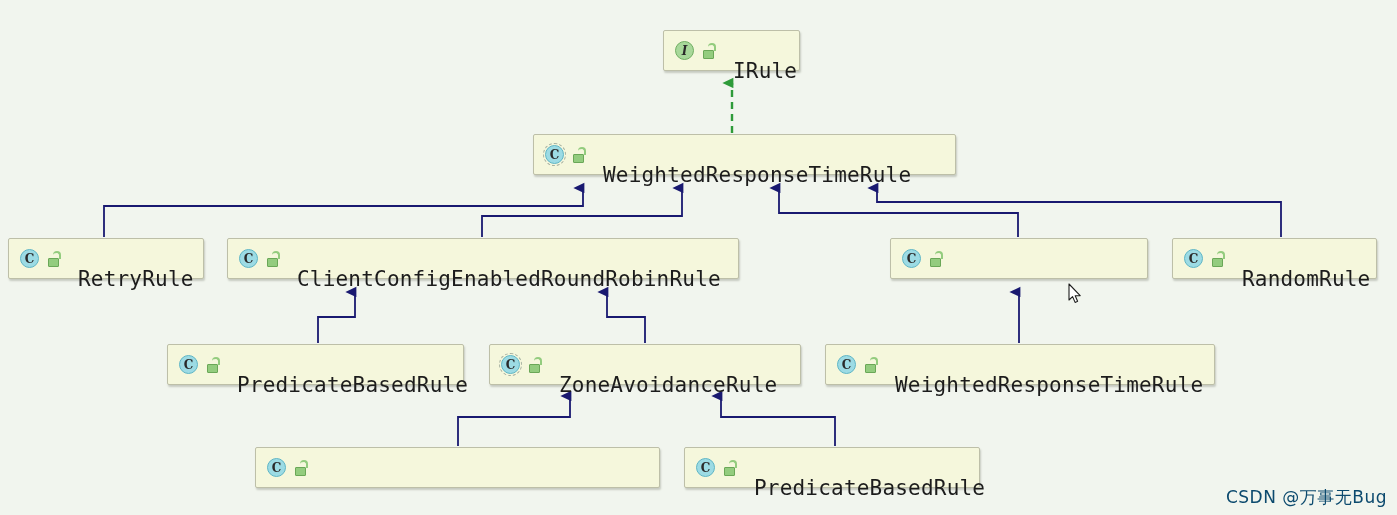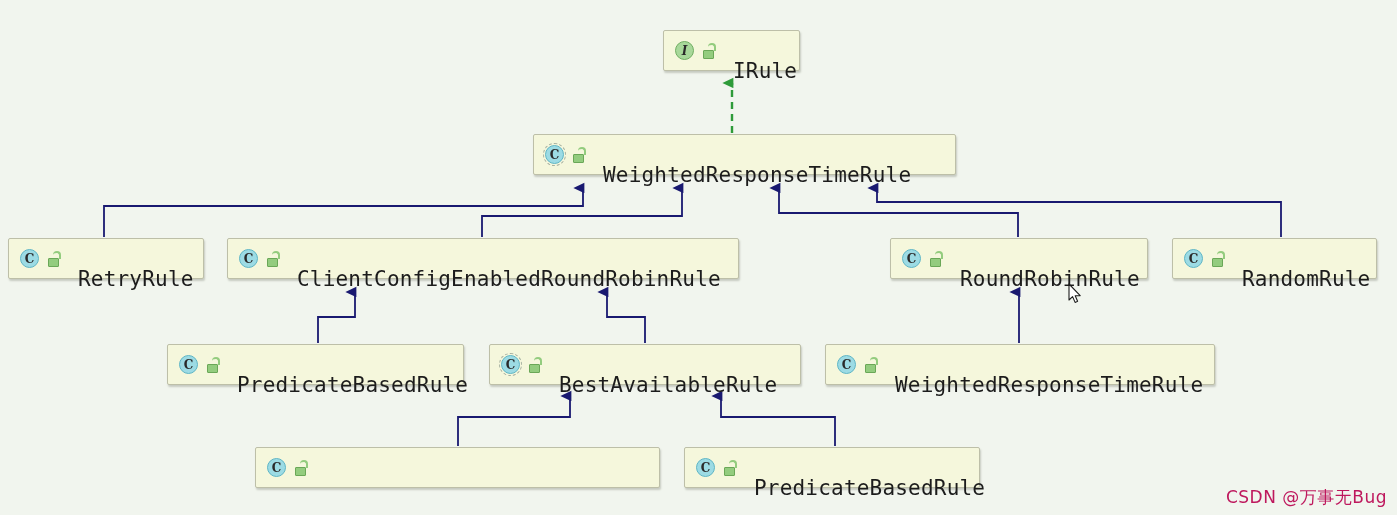--- a/index.html
+++ b/index.html
@@ -140,21 +140,21 @@
     border-top-right-radius: 5px;
     border-top-left-radius: 5px;
   }
   
   #watermark {
     position: absolute;
     right: 10px;
     bottom: 6px;
     font-family: "DejaVu Sans", sans-serif;
     font-size: 17px;
-    color: #be185d;
+    color: #0c4a6e;
     white-space: nowrap;
     letter-spacing: 0.5px;
   }
   
   #mouse-cursor {
     position: absolute;
     left: 1068px;
     top: 283px;
     width: 14px;
     height: 21px;
@@ -266,21 +266,20 @@
 
   <div class="uml-node" style="left:890px; top:238px; width:258px;">
     <span class="type-icon icon-class">
       <span class="disc"></span>
       <span class="glyph">C</span>
     </span>
     <span class="lock-icon">
       <span class="lock-shackle"></span>
       <span class="lock-body"></span>
     </span>
-    <span class="node-label">RoundRobinRule</span>
   </div>
 
   <div class="uml-node" style="left:1172px; top:238px; width:205px;">
     <span class="type-icon icon-class">
       <span class="disc"></span>
       <span class="glyph">C</span>
     </span>
     <span class="lock-icon">
       <span class="lock-shackle"></span>
       <span class="lock-body"></span>
@@ -302,21 +301,21 @@
 
   <div class="uml-node" style="left:489px; top:344px; width:312px;">
     <span class="type-icon icon-abstract-class">
       <span class="disc"></span>
       <span class="glyph">C</span>
     </span>
     <span class="lock-icon">
       <span class="lock-shackle"></span>
       <span class="lock-body"></span>
     </span>
-    <span class="node-label">BestAvailableRule</span>
+    <span class="node-label">ZoneAvoidanceRule</span>
   </div>
 
   <div class="uml-node" style="left:825px; top:344px; width:390px;">
     <span class="type-icon icon-class">
       <span class="disc"></span>
       <span class="glyph">C</span>
     </span>
     <span class="lock-icon">
       <span class="lock-shackle"></span>
       <span class="lock-body"></span>

